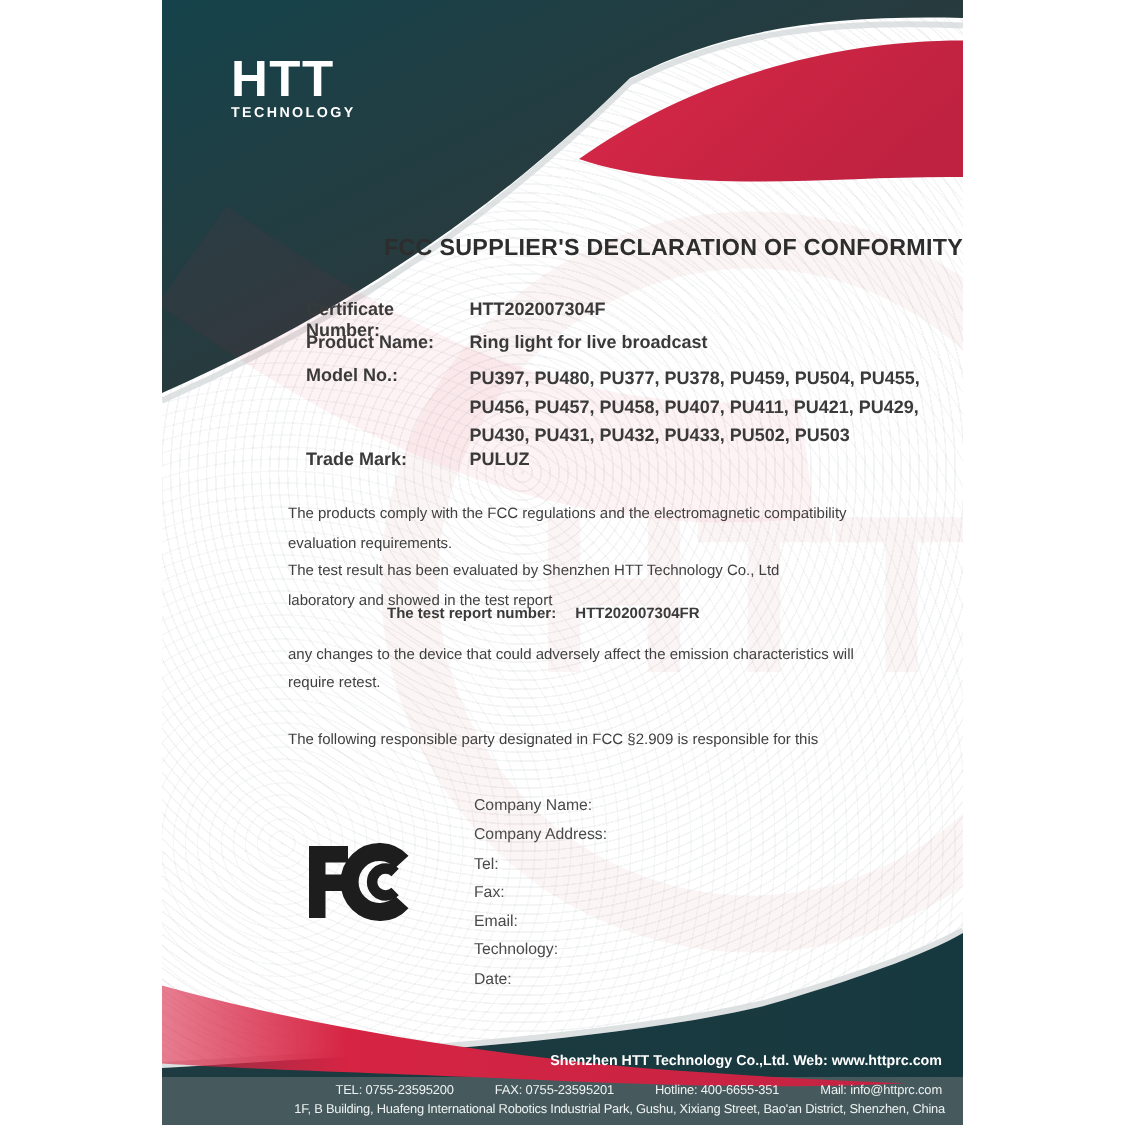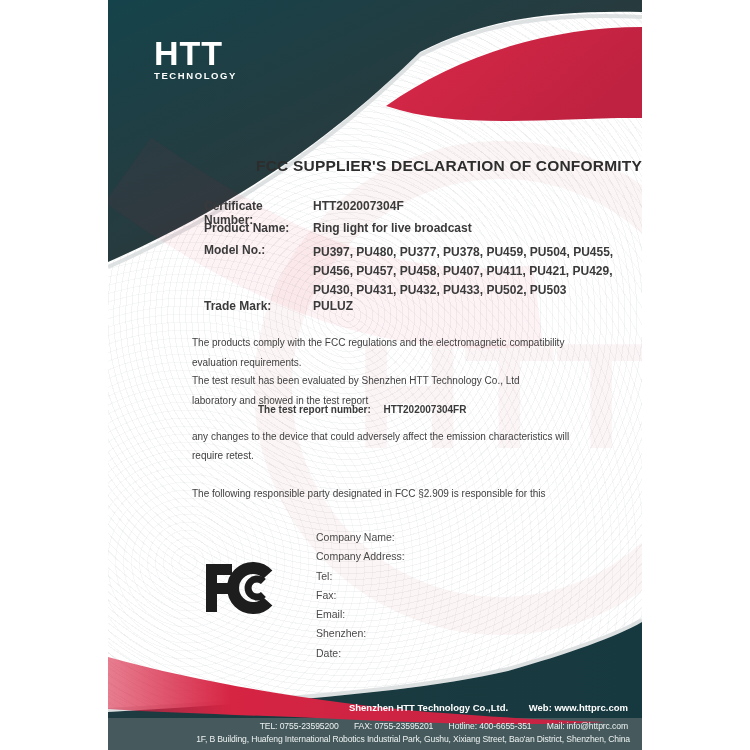--- a/index.html
+++ b/index.html
@@ -40,24 +40,24 @@
   .report .rv{margin-left:10px;}
 
   .fccmark{position:absolute;left:96px;top:560px;}
 
   .sig{position:absolute;left:208px;top:531px;font-size:10.5px;color:#4a4a4a;}
   .sig div{height:19.3px;}
 
   
   .fco{position:absolute;right:14px;top:702px;width:100%;text-align:right;
        font-size:9.5px;font-weight:bold;color:#ffffff;white-space:nowrap;}
-  .fco .web{margin-left:18px;}
+  .fco .web{}
   .fcontact{position:absolute;right:14px;top:721px;width:100%;text-align:right;
        font-size:8.6px;color:#eef2f2;letter-spacing:-.1px;white-space:nowrap;}
-  .fcontact span{margin-left:13px;}
+  .fcontact span{margin-left:25px;}
   .faddr{position:absolute;right:12px;top:734px;width:100%;text-align:right;
        font-size:8.6px;color:#eef2f2;letter-spacing:-.15px;white-space:nowrap;}
 </style>
 </head>
 <body>
 
 <div class="page">
   <div class="cert">
 
     <div class="pattern"></div>
@@ -160,21 +160,21 @@
         <path d="M63.9,14.6 A20,20 0 1 0 63.9,41.4" fill="none" stroke="#1d1d1d" stroke-width="12"></path>
         <path d="M59.4,21.6 A9,9 0 1 0 59.4,34.4" fill="none" stroke="#1d1d1d" stroke-width="7"></path>
       </svg>
 
       <div class="sig">
         <div>Company Name:</div>
         <div>Company Address:</div>
         <div>Tel:</div>
         <div>Fax:</div>
         <div>Email:</div>
-        <div>Shenzhen:</div>
+        <div>Technology:</div>
         <div>Date:</div>
       </div>
 
       <div class="fco">
         <span>Shenzhen HTT Technology Co.,Ltd.</span>
         <span class="web">Web: www.httprc.com</span>
       </div>
       <div class="fcontact">
         <span style="margin-left:0">TEL: 0755-23595200</span>
         <span>FAX: 0755-23595201</span>

